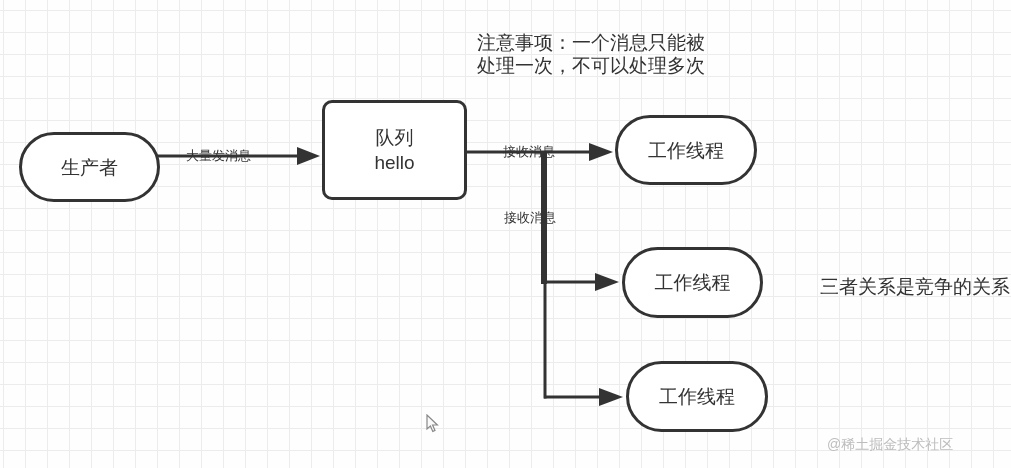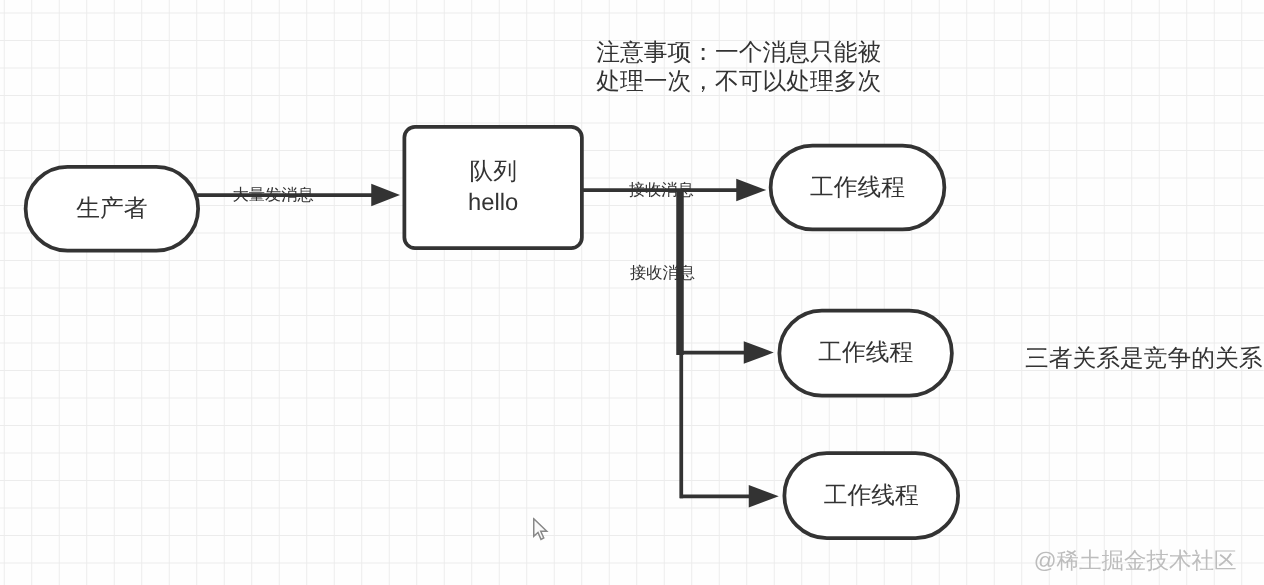--- a/index.html
+++ b/index.html
@@ -65,21 +65,21 @@
     color: #333333;
     font-size: 19px;
     white-space: nowrap;
     z-index: 3;
     margin-left: 20px;
   }
   .watermark {
     position: absolute;
     left: 827px; top: 436px;
     color: #bdbdbd;
-    font-size: 18px;
+    font-size: 14px;
     white-space: nowrap;
     z-index: 3;
   }
   .cursor {
     position: absolute;
     left: 426px; top: 414px;
     z-index: 5;
   }
 </style>
 </head>

